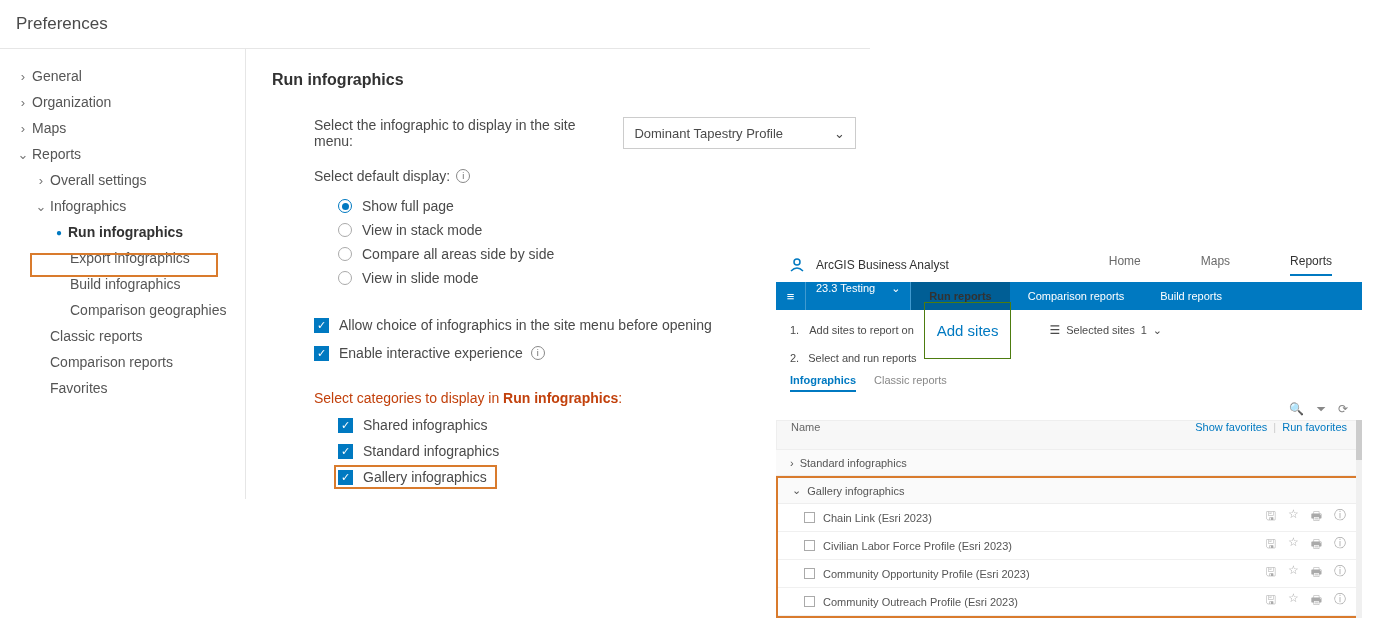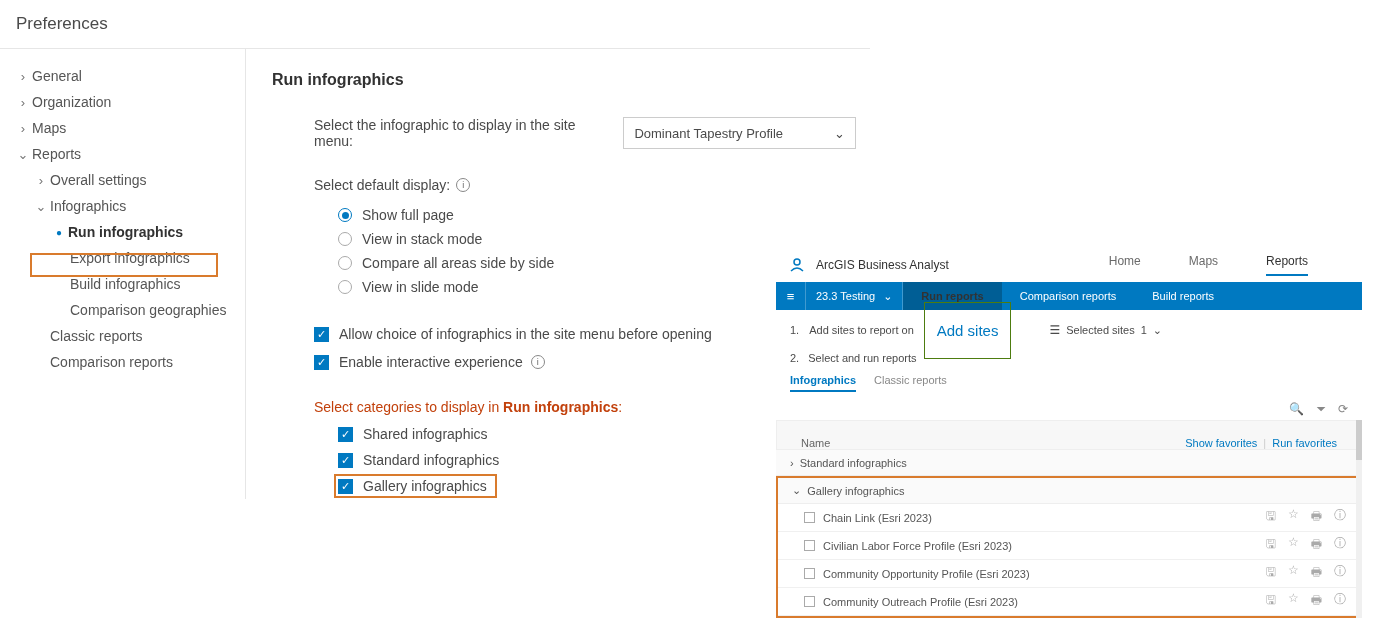--- a/index.html
+++ b/index.html
@@ -14,59 +14,59 @@
   .nav-label{font-size:14px}
   .ind1{padding-left:18px}
   .ind2{padding-left:36px}
   .ind3{padding-left:56px}
   .bullet-dot{width:18px;display:inline-flex;justify-content:center;color:#0079c1;font-size:10px}
   .active{font-weight:600;color:#323232}
   .nav-highlight{position:absolute;left:30px;top:253px;width:188px;height:24px;border:2px solid #d97b2d;pointer-events:none}
 
   .main{padding:22px 0 0 26px;width:610px;color:#323232}
   .main h2{margin:0 0 28px 0;font-size:16px;font-weight:600}
-  .row{display:flex;align-items:flex-end;margin-bottom:28px}
+  .row{display:flex;align-items:flex-end;margin-bottom:19px}
   .lbl{font-size:14px;color:#4a4a4a;margin-right:10px}
   .select-box{display:flex;align-items:center;justify-content:space-between;border:1px solid #ccc;height:32px;width:236px;padding:0 10px;font-size:13px;color:#4a4a4a;cursor:pointer}
   .section-label{font-size:14px;color:#4a4a4a;margin-top:14px;display:flex;align-items:center;gap:6px}
   .info-icon{width:14px;height:14px;border:1px solid #888;border-radius:50%;display:inline-flex;align-items:center;justify-content:center;font-size:9px;color:#666}
   .radio-group{margin:10px 0 0 24px}
   .radio-row{display:flex;align-items:center;height:24px;font-size:14px;color:#4a4a4a;cursor:pointer}
   .radio{width:14px;height:14px;border:1.5px solid #aaa;border-radius:50%;margin-right:10px;display:inline-flex;align-items:center;justify-content:center}
   .radio.checked{border-color:#0079c1}
   .radio.checked::after{content:"";width:7px;height:7px;background:#0079c1;border-radius:50%}
   .checkbox{width:15px;height:15px;background:#0079c1;margin-right:10px;display:inline-flex;align-items:center;justify-content:center;color:#fff;font-size:11px}
   .check-row{display:flex;align-items:center;height:26px;font-size:14px;color:#4a4a4a;margin-left:0;cursor:pointer}
   .check-group{margin:6px 0 0 24px}
   .categories-label{margin-top:24px;font-size:14px;color:#c2410c}
   .gallery-highlight{border:2px solid #d97b2d;display:inline-flex;align-items:center;padding:2px 8px 2px 2px;margin-left:-4px}
 
   
   .app{position:absolute;left:776px;top:248px;width:586px;font-size:11px}
   .app-header{display:flex;align-items:center;height:34px;padding:0 10px}
   .app-logo{width:22px;height:22px;display:inline-flex;align-items:center;justify-content:center;color:#0079c1;margin-right:8px}
   .app-name{color:#323232;font-size:12px;flex:0 0 auto}
-  .app-nav{display:flex;gap:48px;margin-left:160px;font-size:12px;color:#6a6a6a}
+  .app-nav{display:flex;gap:60px;margin-left:160px;font-size:12px;color:#6a6a6a}
   .app-nav .active-tab{border-bottom:2px solid #0079c1;color:#323232;padding-bottom:6px}
   .blue-bar{display:flex;align-items:center;height:28px;background:#0079c1;color:#fff}
   .menu-icon{width:30px;display:flex;align-items:center;justify-content:center;border-right:1px solid rgba(255,255,255,0.25);height:100%;font-size:13px;cursor:pointer}
-  .proj{display:flex;align-items:center;padding:0 10px;gap:8px;border-right:1px solid rgba(255,255,255,0.25);height:100%;cursor:pointer}
+  .proj{display:flex;padding:0 10px;gap:16px;border-right:1px solid rgba(255,255,255,0.25);height:100%;cursor:pointer}
   .bb-tab{padding:0 18px;height:100%;display:flex;align-items:center;cursor:pointer}
   .bb-tab.active{background:#005e95}
   .step-row{display:flex;align-items:center;height:40px;padding:0 14px;font-size:11px;color:#4a4a4a;gap:10px}
   .add-sites-btn{border:1px solid #4d7c0f;color:#0079c1;padding:19px 12px;font-size:15px;cursor:pointer}
   .sel-sites{display:flex;align-items:center;gap:6px;margin-left:28px;cursor:pointer}
   .sel-icon{font-size:12px;color:#4a4a4a}
   .step2{padding:2px 14px 10px;font-size:11px;color:#4a4a4a}
   .subtabs{display:flex;gap:18px;padding:0 14px 6px;font-size:11px}
   .subtab{padding-bottom:4px;cursor:pointer;color:#888}
   .subtab.active{color:#0079c1;border-bottom:2px solid #0079c1}
   .toolbar{display:flex;justify-content:flex-end;gap:12px;padding:4px 14px;color:#888}
   .toolbar span{cursor:pointer;font-size:12px}
-  .table-head{display:flex;align-items:flex-end;height:30px;background:#f7f7f7;border:1px solid #eee;padding:0 24px;font-size:11px;color:#666}
+  .table-head{display:flex;align-items:flex-start;height:30px;background:#f7f7f7;border:1px solid #eee;padding:0 14px;font-size:11px;color:#666}
   .spacer{flex:1}
   .link{color:#0079c1;cursor:pointer}
   .group-row{display:flex;align-items:center;height:26px;padding:0 14px;background:#fafafa;border-bottom:1px solid #eee;font-size:11px;color:#555;gap:6px;cursor:pointer}
   .item-row{display:flex;align-items:center;height:28px;padding:0 14px 0 26px;border-bottom:1px solid #f0f0f0;font-size:11px;color:#555;gap:8px}
   .item-check{width:11px;height:11px;border:1px solid #aaa;cursor:pointer}
   .row-actions{margin-left:auto;display:flex;gap:12px;color:#aaa}
   .row-actions span{cursor:pointer;font-size:12px}
   .gallery-group-highlight{border:2px solid #d97b2d}
   .scrollbar-stub{position:absolute;right:0;top:0;width:6px;height:100%;background:#f0f0f0}
   .scrollbar-thumb{position:absolute;right:0;top:0;width:6px;height:40px;background:#ccc}
@@ -119,20 +119,23 @@
         </div>
     <div class="nav-row ind3">
           <span class="nav-label">Comparison geographies</span>
         </div>
     <div class="nav-row ind2">
           <span class="nav-label">Classic reports</span>
         </div>
     <div class="nav-row ind2">
           <span class="nav-label">Comparison reports</span>
         </div>
+    <div class="nav-row ind2">
+          <span class="nav-label">Favorites</span>
+        </div>
   </div>
 
   <div class="main">
     <h2>Run infographics</h2>
 
     <div class="row" style="margin-left:42px">
       <span class="lbl">Select the infographic to display in the site menu:</span>
       <div class="select-box">
         <span>Dominant Tapestry Profile</span>
         <span>⌄</span>

